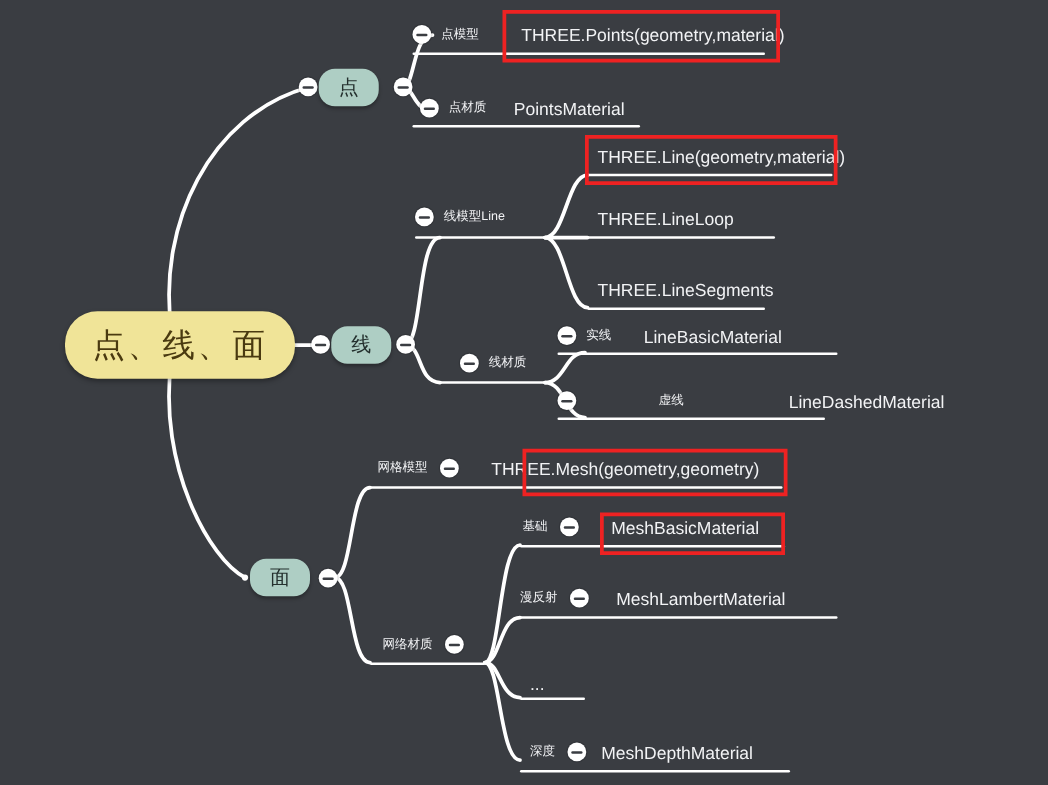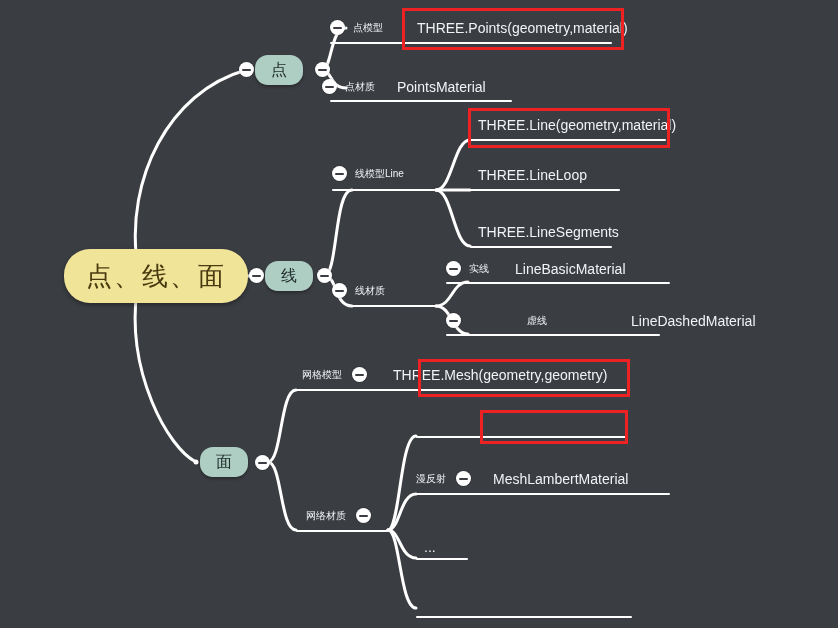--- a/index.html
+++ b/index.html
@@ -93,21 +93,21 @@
       <path d="M388,530 C400,530 400,436 416,436"></path>
       <path d="M388,530 C400,530 400,494 416,494"></path>
       <path d="M388,530 C400,530 400,558 416,558"></path>
       <path d="M388,530 C400,530 400,608 416,608"></path>
     </g>
 
     <circle cx="246" cy="70" r="2.5" fill="#ffffff"></circle>
     <circle cx="196" cy="462" r="2.5" fill="#ffffff"></circle>
   </svg>
 
-  <div class="node root-node" style="left:64px;top:249px;font-family:Liberation Serif, serif;">
+  <div class="node root-node" style="left:52px;top:249px;font-family:Liberation Serif, serif;">
     <span>点、线、面</span>
   </div>
 
   <div class="toggle" style="position:absolute;left:239px;top:62px;">
       <i></i>
     </div>
   <div class="node branch-node" style="left:255px;top:55px;">
     <span>点</span>
   </div>
   <div class="toggle" style="position:absolute;left:315px;top:62px;">
@@ -119,21 +119,21 @@
         <i></i>
       </span>
     <span class="gap8"></span>
     <span class="cn">点模型</span>
     <span class="gap34"></span>
     <span class="txt">THREE.Points(geometry,material)</span>
   </div>
   <div class="underline" style="left:330px;top:42px;width:282px;"></div>
   <div class="redbox" style="left:402px;top:8px;width:222px;height:42px;"></div>
 
-  <div class="leaf" style="left:322px;top:79px;align-items:center;">
+  <div class="leaf" style="left:336px;top:79px;align-items:center;">
     <span class="toggle">
         <i></i>
       </span>
     <span class="gap8"></span>
     <span class="cn">点材质</span>
     <span class="gap22"></span>
     <span class="txt">PointsMaterial</span>
   </div>
   <div class="underline" style="left:330px;top:100px;width:182px;"></div>
 
@@ -165,21 +165,21 @@
   <div class="leaf" style="left:478px;top:168px;">
     <span class="txt">THREE.LineLoop</span>
   </div>
   <div class="underline" style="left:470px;top:189px;width:150px;"></div>
 
   <div class="leaf" style="left:478px;top:225px;">
     <span class="txt">THREE.LineSegments</span>
   </div>
   <div class="underline" style="left:470px;top:246px;width:142px;"></div>
 
-  <div class="leaf" style="left:332px;top:283px;">
+  <div class="leaf" style="left:368px;top:283px;">
     <span class="toggle">
         <i></i>
       </span>
     <span class="gap8"></span>
     <span class="cn">线材质</span>
   </div>
   <div class="underline" style="left:350px;top:305px;width:88px;"></div>
 
   <div class="leaf" style="left:446px;top:261px;justify-content:center;">
     <span class="toggle">
@@ -224,34 +224,52 @@
 
   <div class="leaf" style="left:306px;top:508px;">
     <span class="cn">网络材质</span>
     <span class="gap10"></span>
     <span class="toggle">
         <i></i>
       </span>
   </div>
   <div class="underline" style="left:296px;top:530px;width:92px;"></div>
 
+  <div class="leaf" style="left:418px;top:414px;">
+    <span class="cn">基础</span>
+    <span class="gap10"></span>
+    <span class="toggle">
+        <i></i>
+      </span>
+    <span class="gap26"></span>
+    <span class="txt">MeshBasicMaterial</span>
+  </div>
   <div class="underline" style="left:416px;top:436px;width:212px;"></div>
   <div class="redbox" style="left:480px;top:410px;width:148px;height:34px;"></div>
 
   <div class="leaf" style="left:416px;top:471px;">
     <span class="cn">漫反射</span>
     <span class="gap10"></span>
     <span class="toggle">
         <i></i>
       </span>
     <span class="gap22"></span>
     <span class="txt">MeshLambertMaterial</span>
   </div>
   <div class="underline" style="left:416px;top:493px;width:254px;"></div>
 
   <div class="leaf" style="left:424px;top:540px;">
     <span class="txt">...</span>
   </div>
   <div class="underline" style="left:416px;top:558px;width:52px;"></div>
 
+  <div class="leaf" style="left:424px;top:594px;">
+    <span class="cn">深度</span>
+    <span class="gap10"></span>
+    <span class="toggle">
+        <i></i>
+      </span>
+    <span class="gap12"></span>
+    <span class="txt">MeshDepthMaterial</span>
+  </div>
   <div class="underline" style="left:416px;top:616px;width:216px;"></div>
 
 </div>
 
 </body></html>

